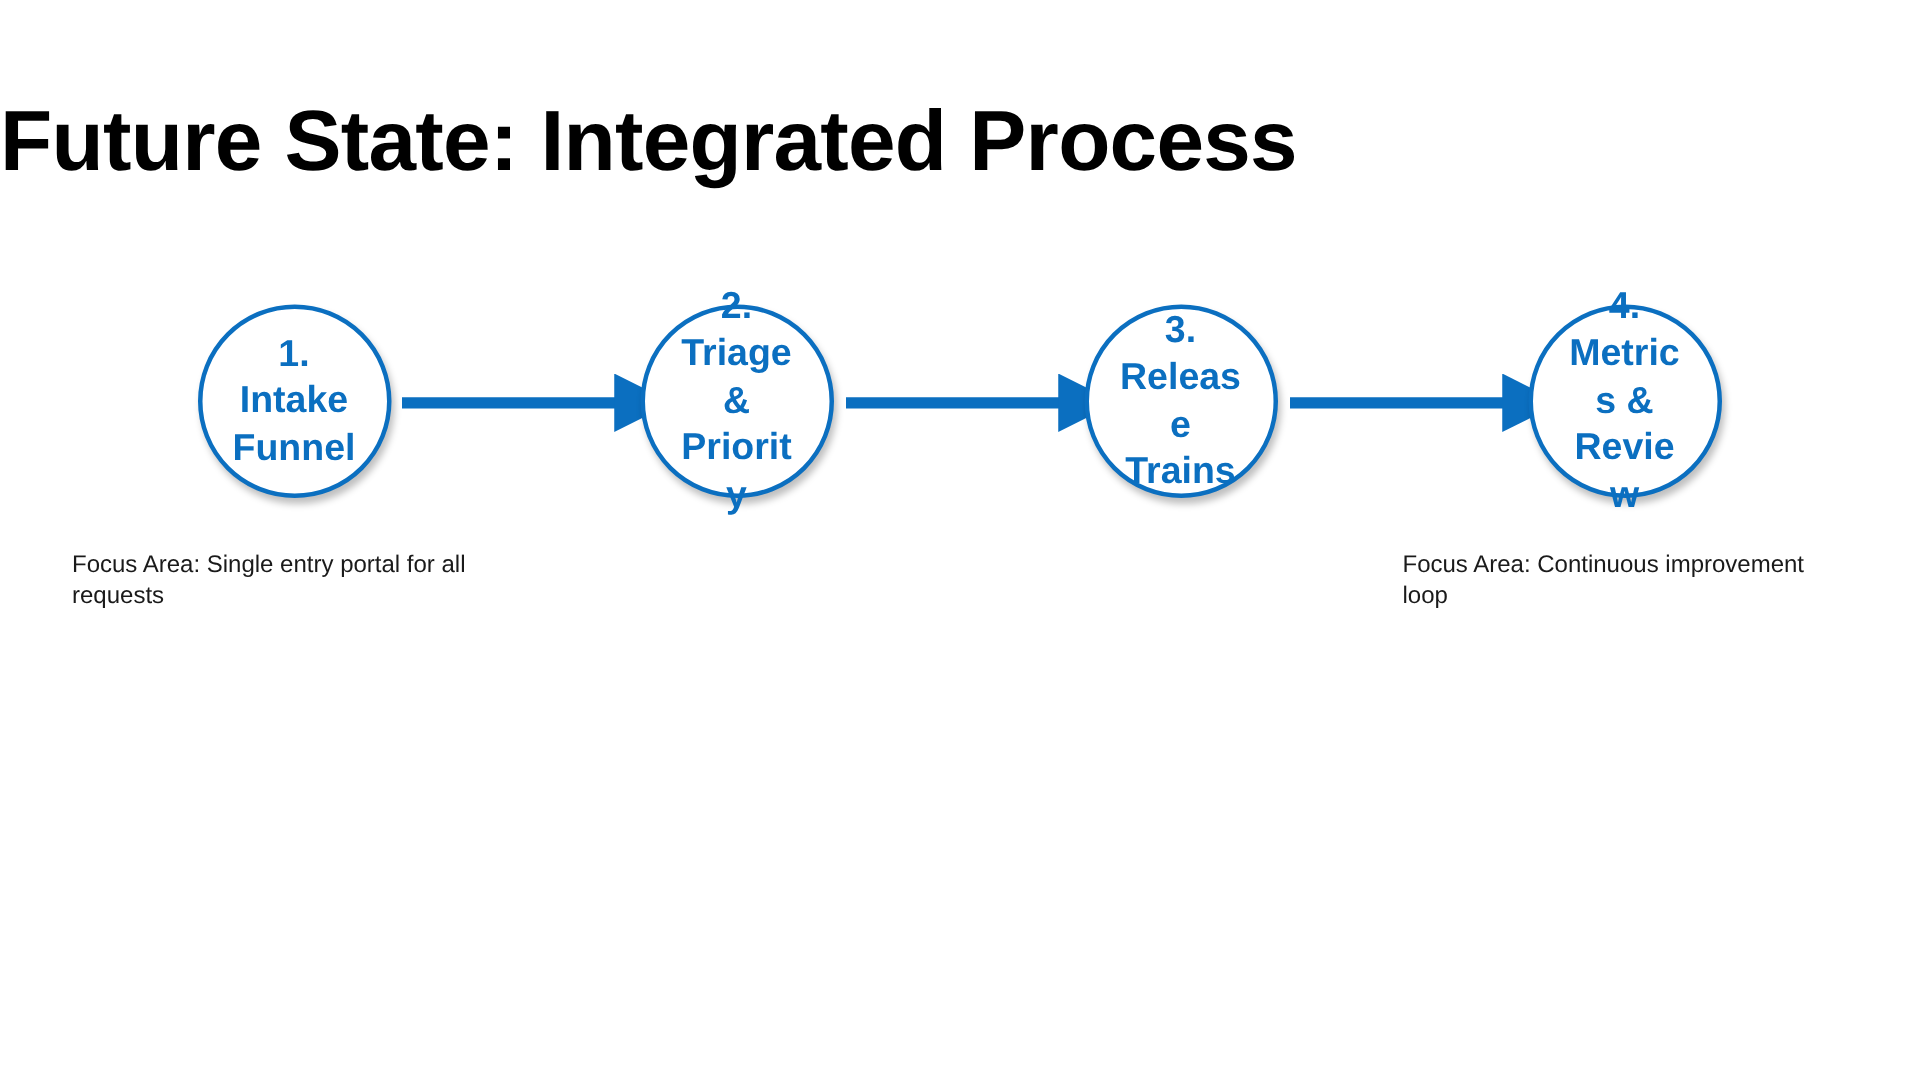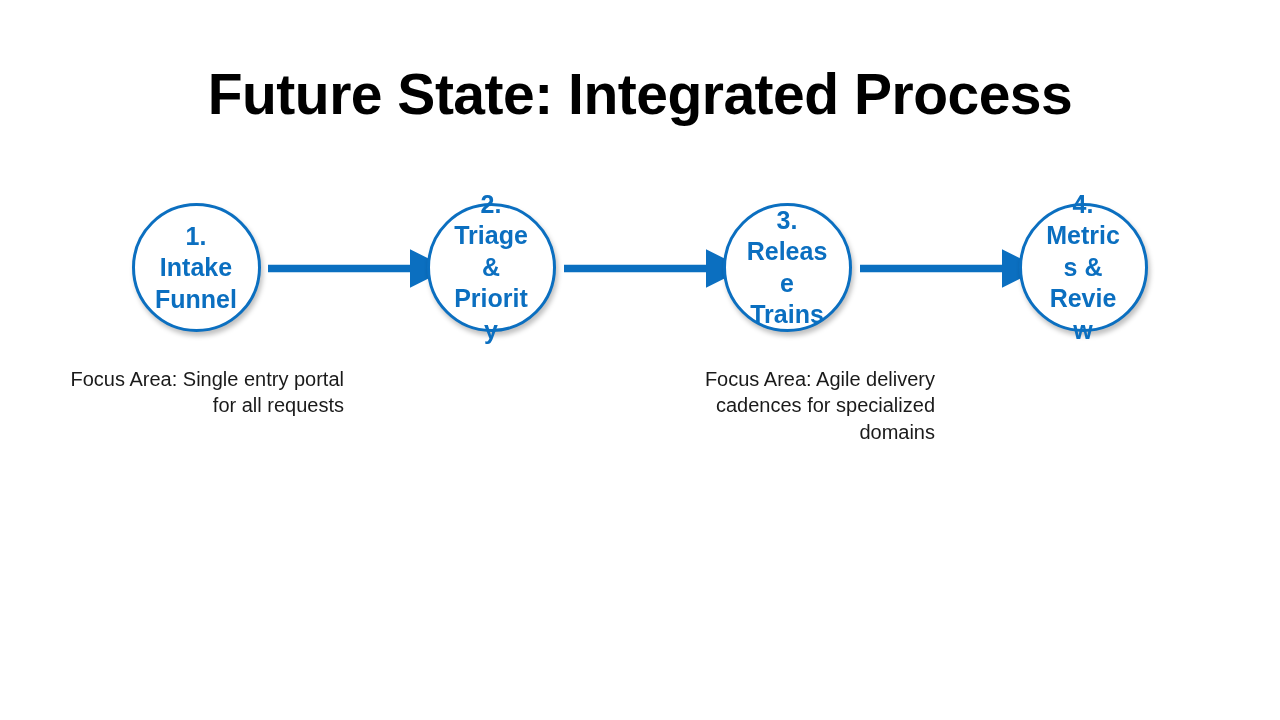--- a/index.html
+++ b/index.html
@@ -22,21 +22,21 @@
     height: 720px;
     background: #ffffff;
   }
 
   
   #slide-title {
     position: absolute;
     left: 0;
     top: 62px;
     width: 1280px;
-    text-align: center;
+    text-align: left;
     font-size: 57px;
     font-weight: bold;
     color: #000000;
     letter-spacing: -0.5px;
     line-height: 1.15;
     white-space: nowrap;
   }
 
   
   #flow {
@@ -88,22 +88,22 @@
     font-weight: bold;
     line-height: 1.26;
     white-space: pre-line;
     word-break: break-word;
   }
 
   .step-caption {
     position: absolute;
     top: 366px;
     width: 296px;
-    text-align: right;
-    font-size: 20px;
+    text-align: left;
+    font-size: 16px;
     line-height: 1.32;
     color: #1a1a1a;
   }
 
   .step-1 { left: 48px; }
   .step-2 { left: 343px; }
   .step-3 { left: 639px; }
   .step-4 { left: 935px; }
 </style>
 </head>
@@ -147,23 +147,23 @@
 Triage &amp; Priority</div>
       </div>
     </div>
 
     <div class="flow-step step-3">
       <div class="node-circle">
         <div class="node-label">3.
 Release Trains</div>
       </div>
     </div>
-    <div class="step-caption step-3">Focus Area: Agile delivery cadences for specialized domains</div>
 
     <div class="flow-step step-4">
       <div class="node-circle">
         <div class="node-label">4.
 Metrics &amp; Review</div>
       </div>
     </div>
+    <div class="step-caption step-4">Focus Area: Continuous improvement loop</div>
 
   </div>
 </div>
 
 </body></html>

